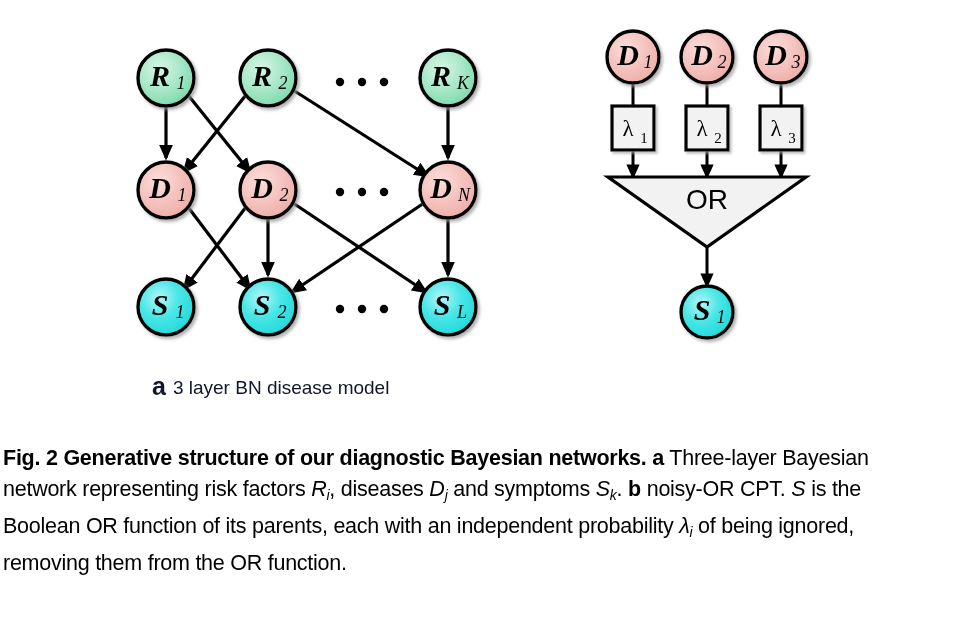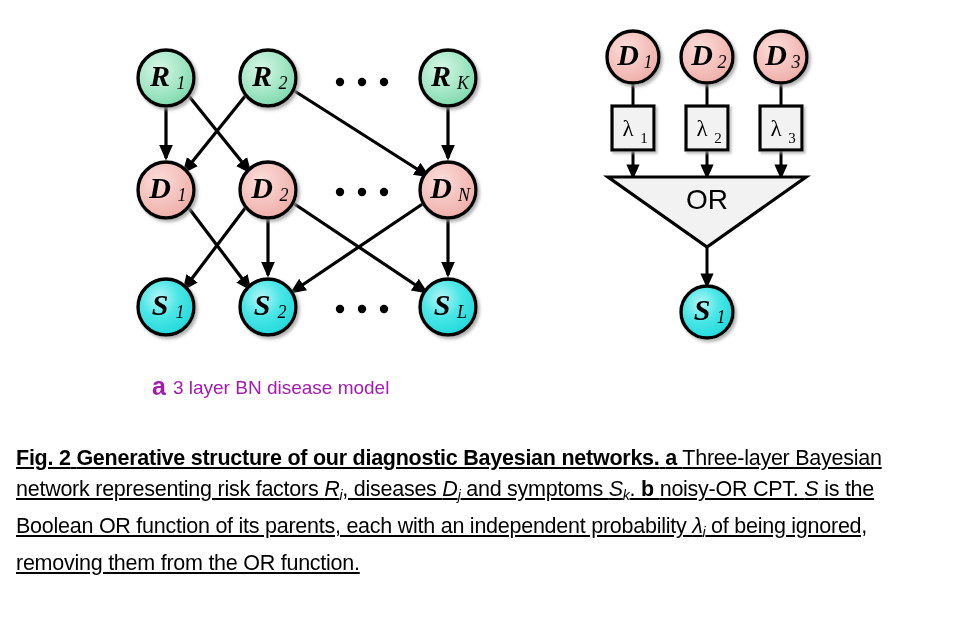--- a/index.html
+++ b/index.html
@@ -85,43 +85,42 @@
     stroke: #000000;
     stroke-width: 3.2;
     stroke-linejoin: miter;
   }
   .dots circle { fill: #000000; }
 
   .panel-caption {
     position: absolute;
     font-family: "Liberation Sans", sans-serif;
     font-size: 19px;
-    color: #a21caf;
+    color: #0f172a;
     white-space: nowrap;
   }
   .panel-caption .pl {
     font-weight: 700;
     font-size: 25px;
     margin-right: 7px;
     vertical-align: -1px;
   }
   #caption-a { left: 152px; top: 372px; }
   #caption-b { left: 614px; top: 372px; }
 
   #figure-caption {
     position: absolute;
-    left: 16px;
+    left: 3px;
     top: 443px;
     width: 938px;
     font-family: "Liberation Sans", sans-serif;
     font-size: 21.5px;
     line-height: 31px;
     color: #000000;
     letter-spacing: -0.25px;
-    text-decoration: underline;
   }
   #figure-caption b { font-weight: 700; }
   #figure-caption i { font-style: italic; }
   #figure-caption .sub {
     font-size: 14px;
     vertical-align: -4px;
     font-style: italic;
   }
   #figure-caption .plab {
     font-weight: 700;

